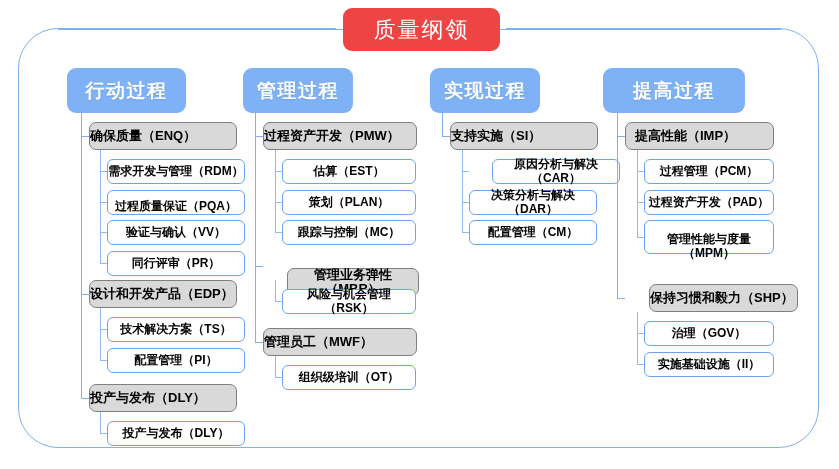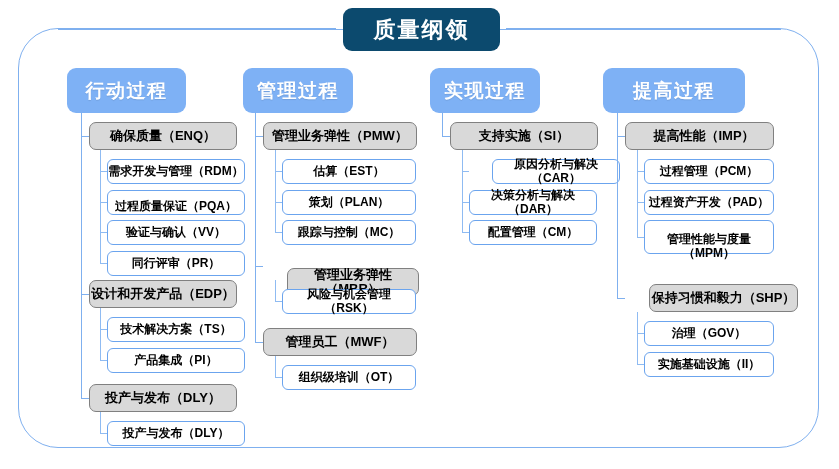--- a/index.html
+++ b/index.html
@@ -28,26 +28,26 @@
     left:336px;top:20px;
     width:170px;height:18px;
     background:#ffffff;
   }
 
   
   .root-box{
     position:absolute;
     left:343px;top:8px;
     width:157px;height:43px;
-    background:#0c4a6e;
+    background:#ef4444;
     border-radius:9px;
     display:flex;align-items:center;justify-content:center;
     color:#ffffff;
     font-size:22px;
-    font-weight:700;
+    font-weight:400;
     letter-spacing:2px;
     box-sizing:border-box;
   }
 
   
   .col-head{
     position:absolute;
     height:45px;
     background:#7eb1f5;
     border-radius:9px;
@@ -60,21 +60,21 @@
     text-shadow:0 1px 1px rgba(0,0,0,.10);
   }
 
   
   .grp-box{
     position:absolute;
     height:28px;
     background:#d9d9d9;
     border:1.4px solid #808080;
     border-radius:7px;
-    display:flex;align-items:center;justify-content:center;
+    display:flex;align-items:center;justify-content:flex-start;
     color:#000000;
     font-size:13px;
     font-weight:700;
     box-sizing:border-box;
     text-align:center;
     line-height:1.1;
   }
 
   
   .leaf-box{
@@ -150,42 +150,42 @@
   <div class="grp-box" style="left:89px;top:280px;width:148px;">
     <span>设计和开发产品（EDP）</span>
   </div>
   <div class="vline" style="left:100px;top:308px;height:52px;"></div>
   <div class="hline" style="left:100px;top:329px;width:7px;"></div>
   <div class="leaf-box" style="left:107px;top:317px;width:138px;">
     <span>技术解决方案（TS）</span>
   </div>
   <div class="hline" style="left:100px;top:360px;width:7px;"></div>
   <div class="leaf-box" style="left:107px;top:348px;width:138px;">
-    <span>产品集成（PI）</span>
+    <span>配置管理（PI）</span>
   </div>
 
   <div class="hline dark" style="left:81px;top:398px;width:8px;"></div>
   <div class="grp-box" style="left:89px;top:384px;width:148px;">
     <span>投产与发布（DLY）</span>
   </div>
   <div class="vline" style="left:100px;top:412px;height:21px;"></div>
   <div class="hline" style="left:100px;top:433px;width:7px;"></div>
   <div class="leaf-box" style="left:107px;top:421px;width:138px;">
     <span>投产与发布（DLY）</span>
   </div>
 
   <div class="col-head" style="left:243px;top:68px;width:110px;border-radius:9px;">
     <span>管理过程</span>
   </div>
 
   <div class="vline dark" style="left:255px;top:112px;height:230px;"></div>
 
   <div class="hline dark" style="left:255px;top:136px;width:8px;"></div>
   <div class="grp-box" style="left:263px;top:122px;width:154px;">
-    <span>管理业务弹性（PMW）</span>
+    <span>过程资产开发（PMW）</span>
   </div>
   <div class="vline" style="left:275px;top:150px;height:82px;"></div>
   <div class="hline" style="left:275px;top:171px;width:7px;"></div>
   <div class="leaf-box" style="left:282px;top:159px;width:134px;">
     <span>估算（EST）</span>
   </div>
   <div class="hline" style="left:275px;top:202px;width:7px;"></div>
   <div class="leaf-box" style="left:282px;top:190px;width:134px;">
     <span>策划（PLAN）</span>
   </div>

